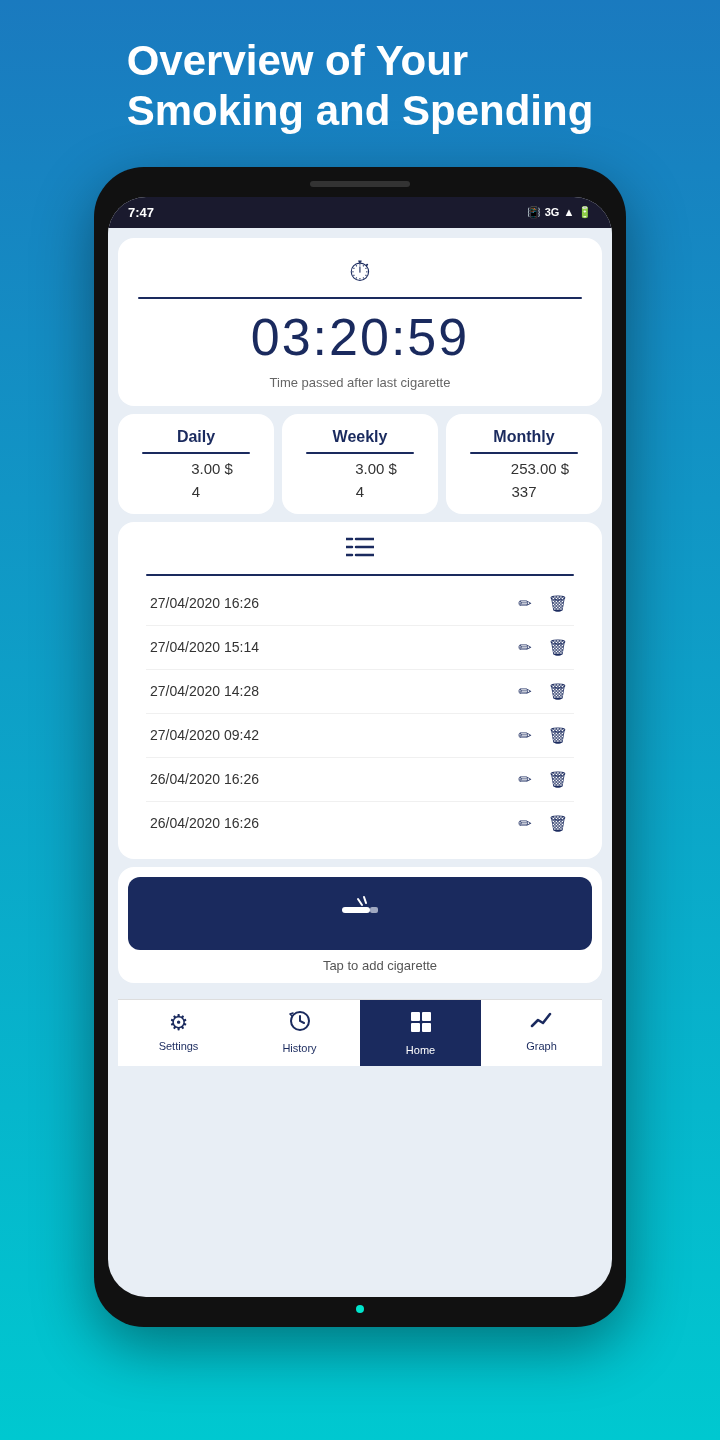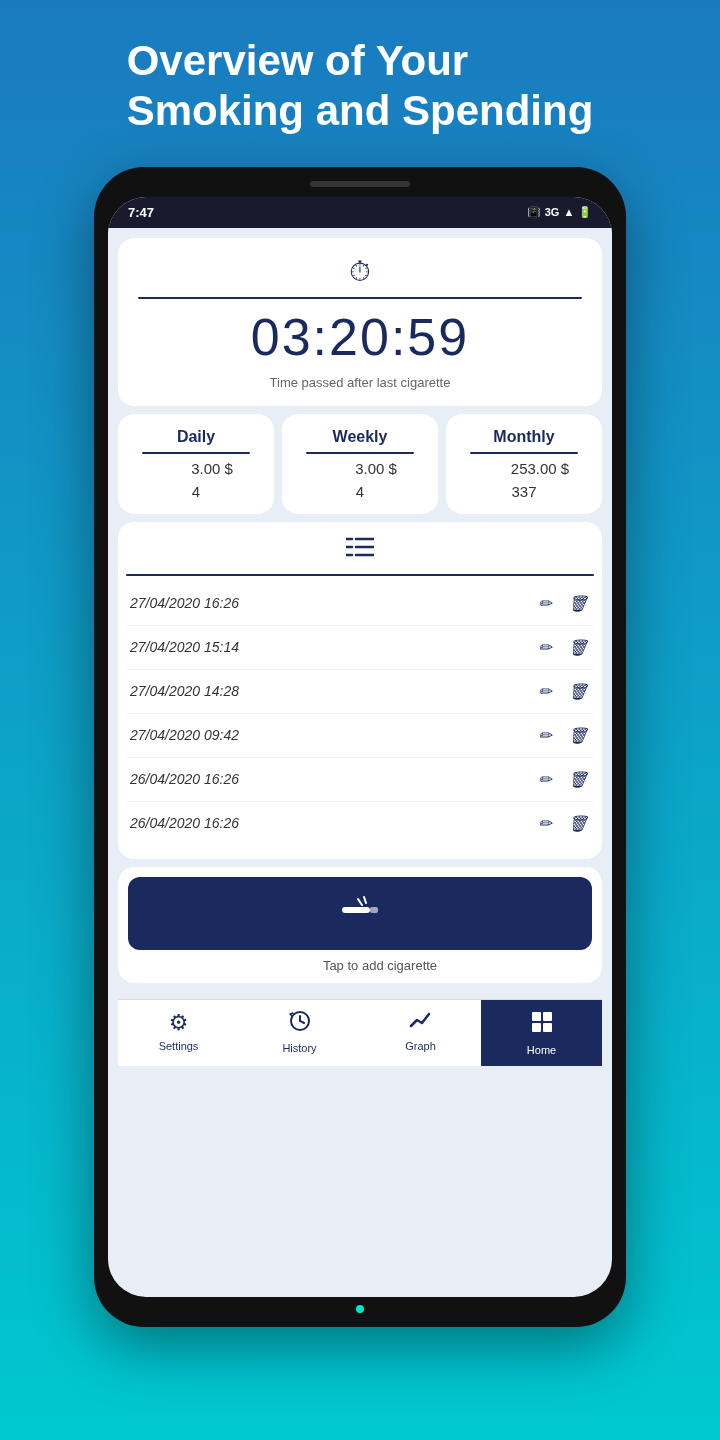--- a/index.html
+++ b/index.html
@@ -146,22 +146,21 @@
 
     .stat-count {
       font-size: 15px;
       color: #333;
     }
 
     
     .history-card {
       background: white;
       border-radius: 16px;
-      padding: 14px 8px;
-      font-style: italic;
+      padding: 14px 28px;
     }
 
     .history-header {
       display: flex;
       justify-content: center;
       margin-bottom: 10px;
     }
 
     .list-icon {
       font-size: 22px;
@@ -434,41 +433,41 @@
           <span class="nav-icon">
             <svg width="22" height="22" viewBox="0 0 22 22" fill="none">
               <circle cx="11" cy="11" r="9" stroke="#1a2a5e" stroke-width="2"></circle>
               <polyline points="11,6 11,11 15,13" stroke="#1a2a5e" stroke-width="2" stroke-linecap="round" fill="none"></polyline>
               <path d="M3 6 L1 4 M1 4 L4 3" stroke="#1a2a5e" stroke-width="1.5" stroke-linecap="round" fill="none"></path>
             </svg>
           </span>
           <span class="nav-label">History</span>
         </div>
 
-        <div class="nav-item">
-          <span class="nav-icon">
-            <svg width="24" height="20" viewBox="0 0 24 20" fill="none">
-              <polyline points="2,16 8,10 13,13 20,4" stroke="#1a2a5e" stroke-width="2.5" stroke-linecap="round" stroke-linejoin="round" fill="none"></polyline>
-            </svg>
-          </span>
-          <span class="nav-label">Graph</span>
-        </div>
-
         <div class="nav-item active">
           <span class="nav-icon">
             <svg width="24" height="24" viewBox="0 0 24 24" fill="white">
               <rect x="2" y="2" width="9" height="9" rx="1" fill="white"></rect>
               <rect x="13" y="2" width="9" height="9" rx="1" fill="white"></rect>
               <rect x="2" y="13" width="9" height="9" rx="1" fill="white"></rect>
               <rect x="13" y="13" width="9" height="9" rx="1" fill="white"></rect>
             </svg>
           </span>
           <span class="nav-label">Home</span>
         </div>
 
+        <div class="nav-item">
+          <span class="nav-icon">
+            <svg width="24" height="20" viewBox="0 0 24 20" fill="none">
+              <polyline points="2,16 8,10 13,13 20,4" stroke="#1a2a5e" stroke-width="2.5" stroke-linecap="round" stroke-linejoin="round" fill="none"></polyline>
+            </svg>
+          </span>
+          <span class="nav-label">Graph</span>
+        </div>
+
       </div>
 
     </div>
   </div>
 
   <div class="phone-dot"></div>
 
 </div>
 
 </body></html>

